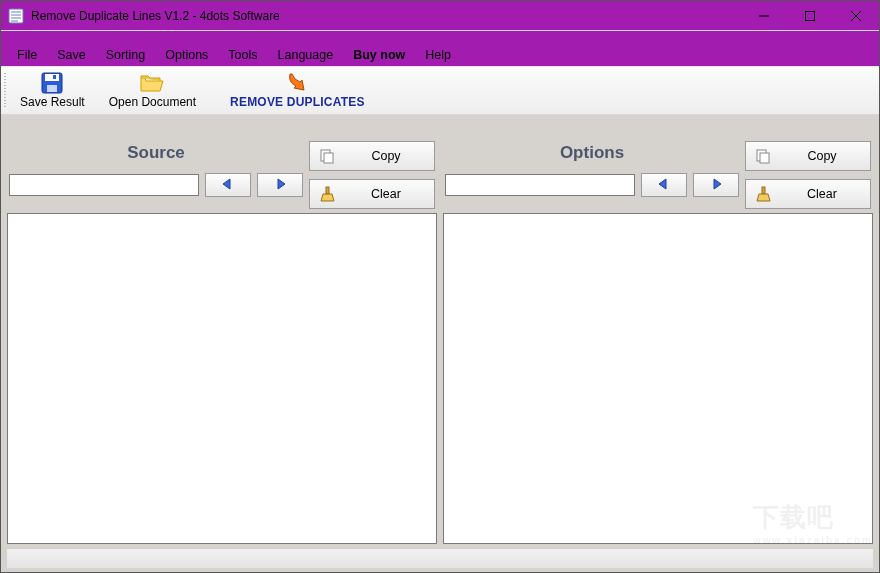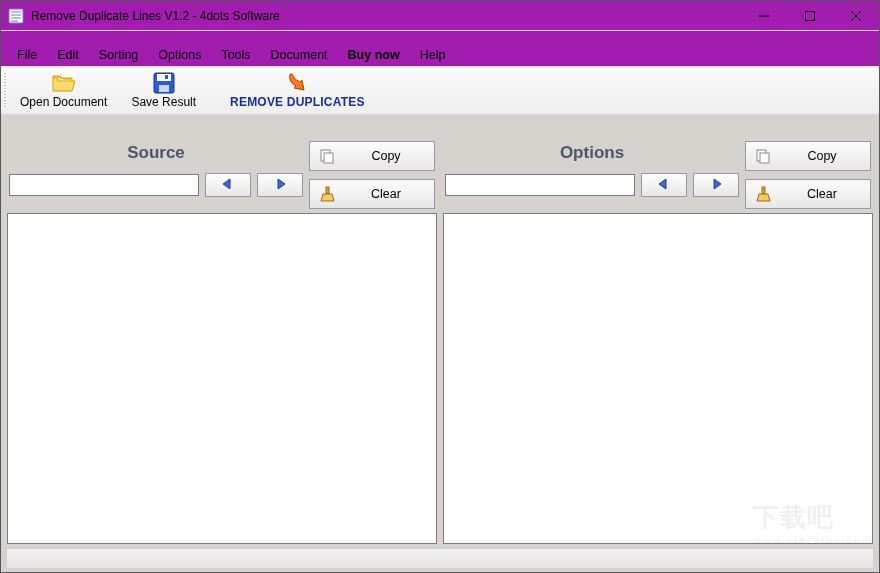--- a/index.html
+++ b/index.html
@@ -91,51 +91,51 @@
           <svg width="10" height="10">
             <line x1="0" y1="0" x2="10" y2="10" stroke="#000"></line>
             <line x1="10" y1="0" x2="0" y2="10" stroke="#000"></line>
           </svg>
         </div>
     </div>
   </div>
 
   <div class="menubar">
     <div class="menu-item">File</div>
-    <div class="menu-item">Edit</div>
+    <div class="menu-item">Save</div>
     <div class="menu-item">Sorting</div>
     <div class="menu-item">Options</div>
     <div class="menu-item">Tools</div>
-    <div class="menu-item">Document</div>
+    <div class="menu-item">Language</div>
     <div class="menu-item bold">Buy now</div>
     <div class="menu-item">Help</div>
   </div>
 
   <div class="toolbar">
     <div class="vgrip"></div>
-    <div class="tb-btn">
-      <span class="ic">
-        <svg class="ico-folder" viewBox="0 0 24 20">
-            <path d="M1 5 L1 18 L20 18 L23 8 L6 8 L5 5 Z" fill="#ffd96b" stroke="#caa300"></path>
-            <path d="M1 5 L1 3 L8 3 L10 5 L20 5 L20 8" fill="#f2c445" stroke="#caa300"></path>
-          </svg>
-      </span>
-      <span class="lbl">Open Document</span>
-    </div>
     <div class="tb-btn">
       <span class="ic">
         <svg class="ico-save" viewBox="0 0 22 22">
             <rect x="1" y="1" width="20" height="20" rx="2" fill="#2b5bd6" stroke="#16368f"></rect>
             <rect x="4" y="2" width="14" height="7" fill="#fff"></rect>
             <rect x="6" y="13" width="10" height="7" fill="#c7d6ff"></rect>
             <rect x="12" y="3" width="3" height="4" fill="#2b5bd6"></rect>
           </svg>
       </span>
       <span class="lbl">Save Result</span>
     </div>
+    <div class="tb-btn">
+      <span class="ic">
+        <svg class="ico-folder" viewBox="0 0 24 20">
+            <path d="M1 5 L1 18 L20 18 L23 8 L6 8 L5 5 Z" fill="#ffd96b" stroke="#caa300"></path>
+            <path d="M1 5 L1 3 L8 3 L10 5 L20 5 L20 8" fill="#f2c445" stroke="#caa300"></path>
+          </svg>
+      </span>
+      <span class="lbl">Open Document</span>
+    </div>
     <div class="tb-sep"></div>
     <div class="tb-btn accent">
       <span class="ic">
         <svg class="ico-arrow" viewBox="0 0 22 22">
             <path d="M4 2 Q 2 10 10 14 L8 16 L18 18 L16 8 L14 10 Q 8 8 6 2 Z" fill="#ff7b1a" stroke="#a84700"></path>
           </svg>
       </span>
       <span class="lbl">REMOVE DUPLICATES</span>
     </div>
   </div>

